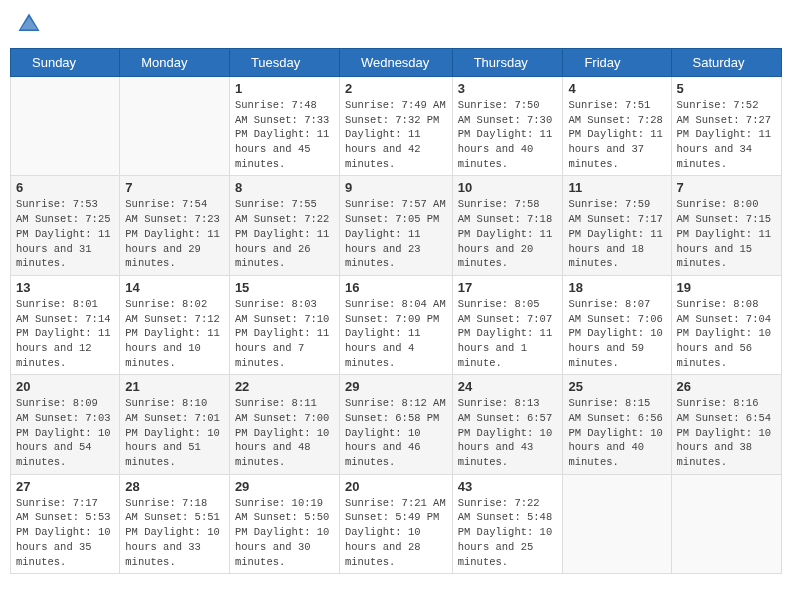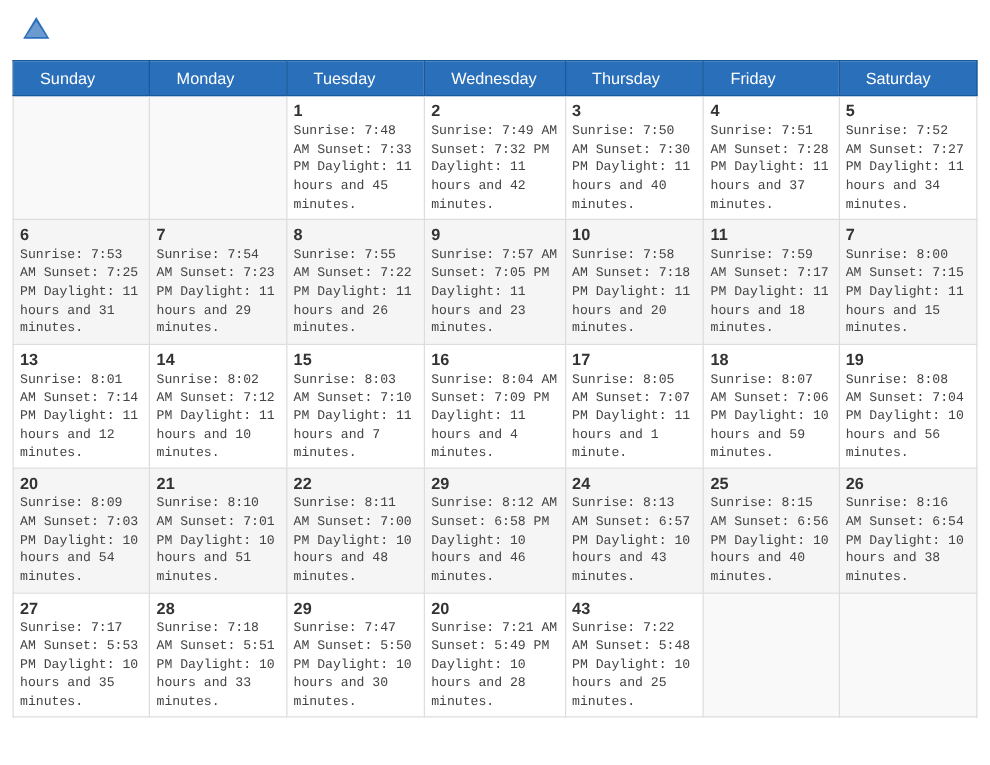--- a/index.html
+++ b/index.html
@@ -305,21 +305,21 @@
 Daylight: 10 hours and 35 minutes.</div>
         </td>
         <td>
           <span class="day-num">28</span>
           <div class="day-info">Sunrise: 7:18 AM
 Sunset: 5:51 PM
 Daylight: 10 hours and 33 minutes.</div>
         </td>
         <td>
           <span class="day-num">29</span>
-          <div class="day-info">Sunrise: 7:47 AM
+          <div class="day-info">Sunrise: 10:19 AM
 Sunset: 5:50 PM
 Daylight: 10 hours and 30 minutes.</div>
         </td>
         <td>
           <span class="day-num">20</span>
           <div class="day-info">Sunrise: 7:21 AM
 Sunset: 5:49 PM
 Daylight: 10 hours and 28 minutes.</div>
         </td>
         <td>

